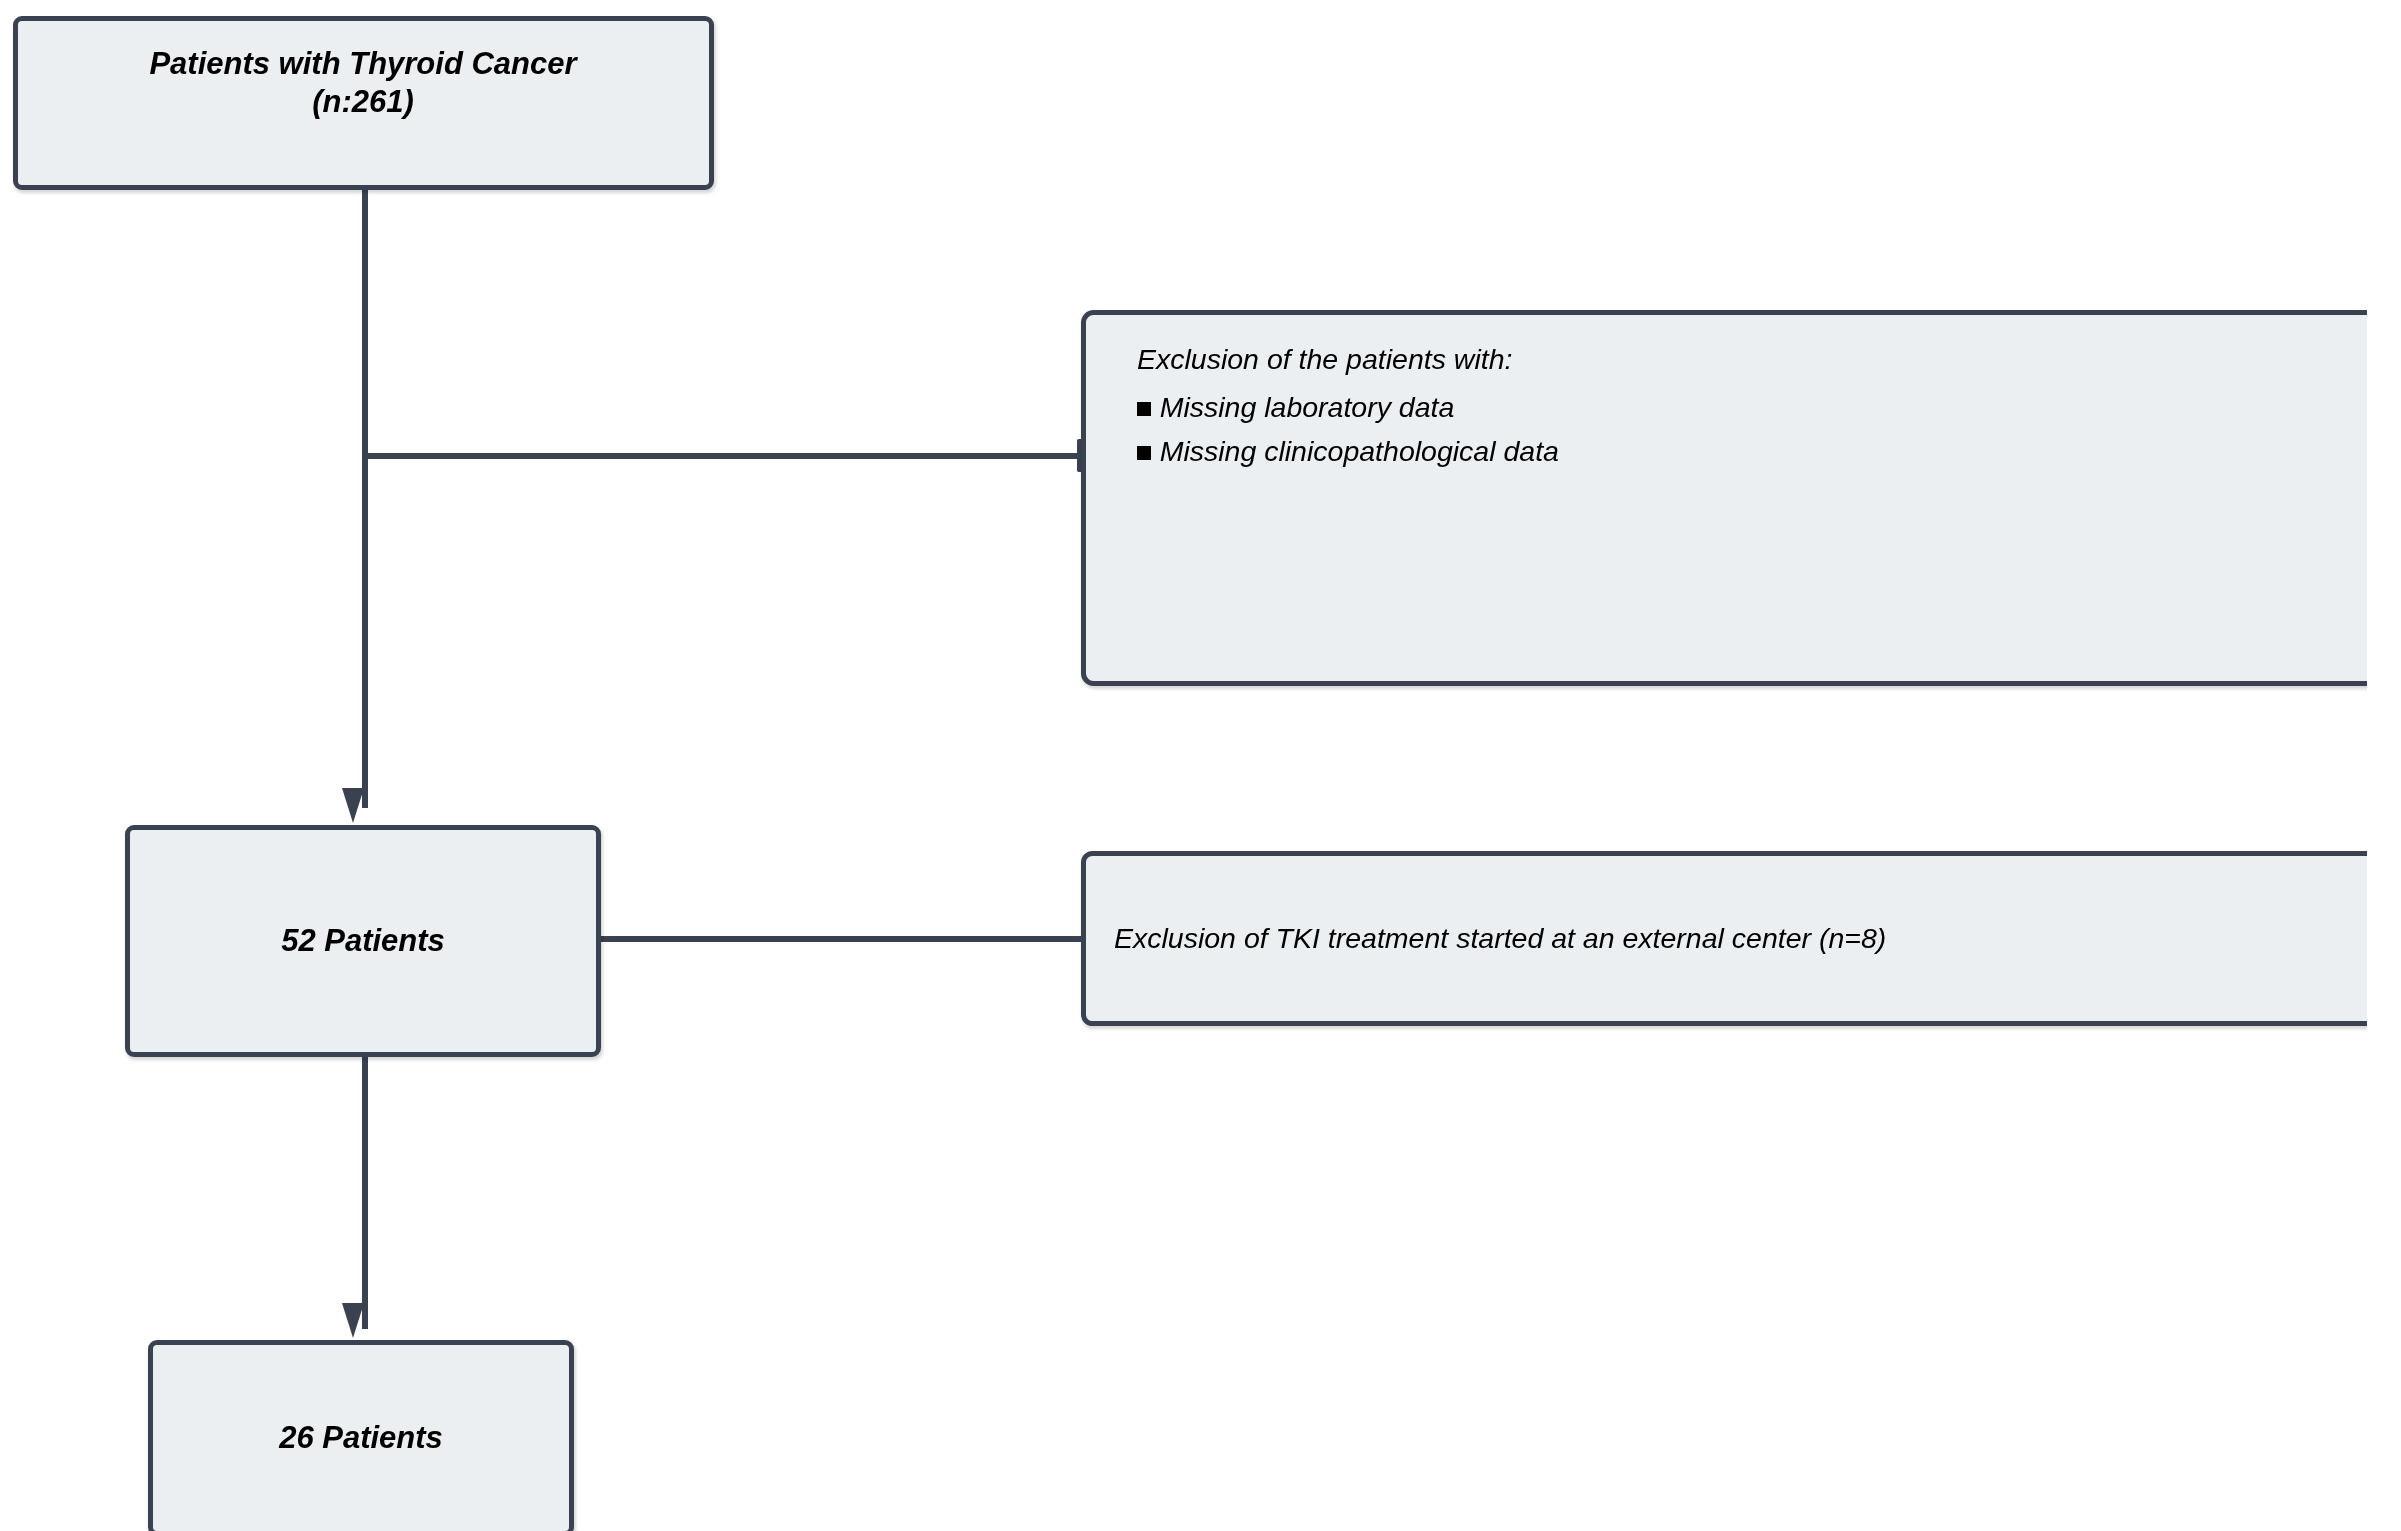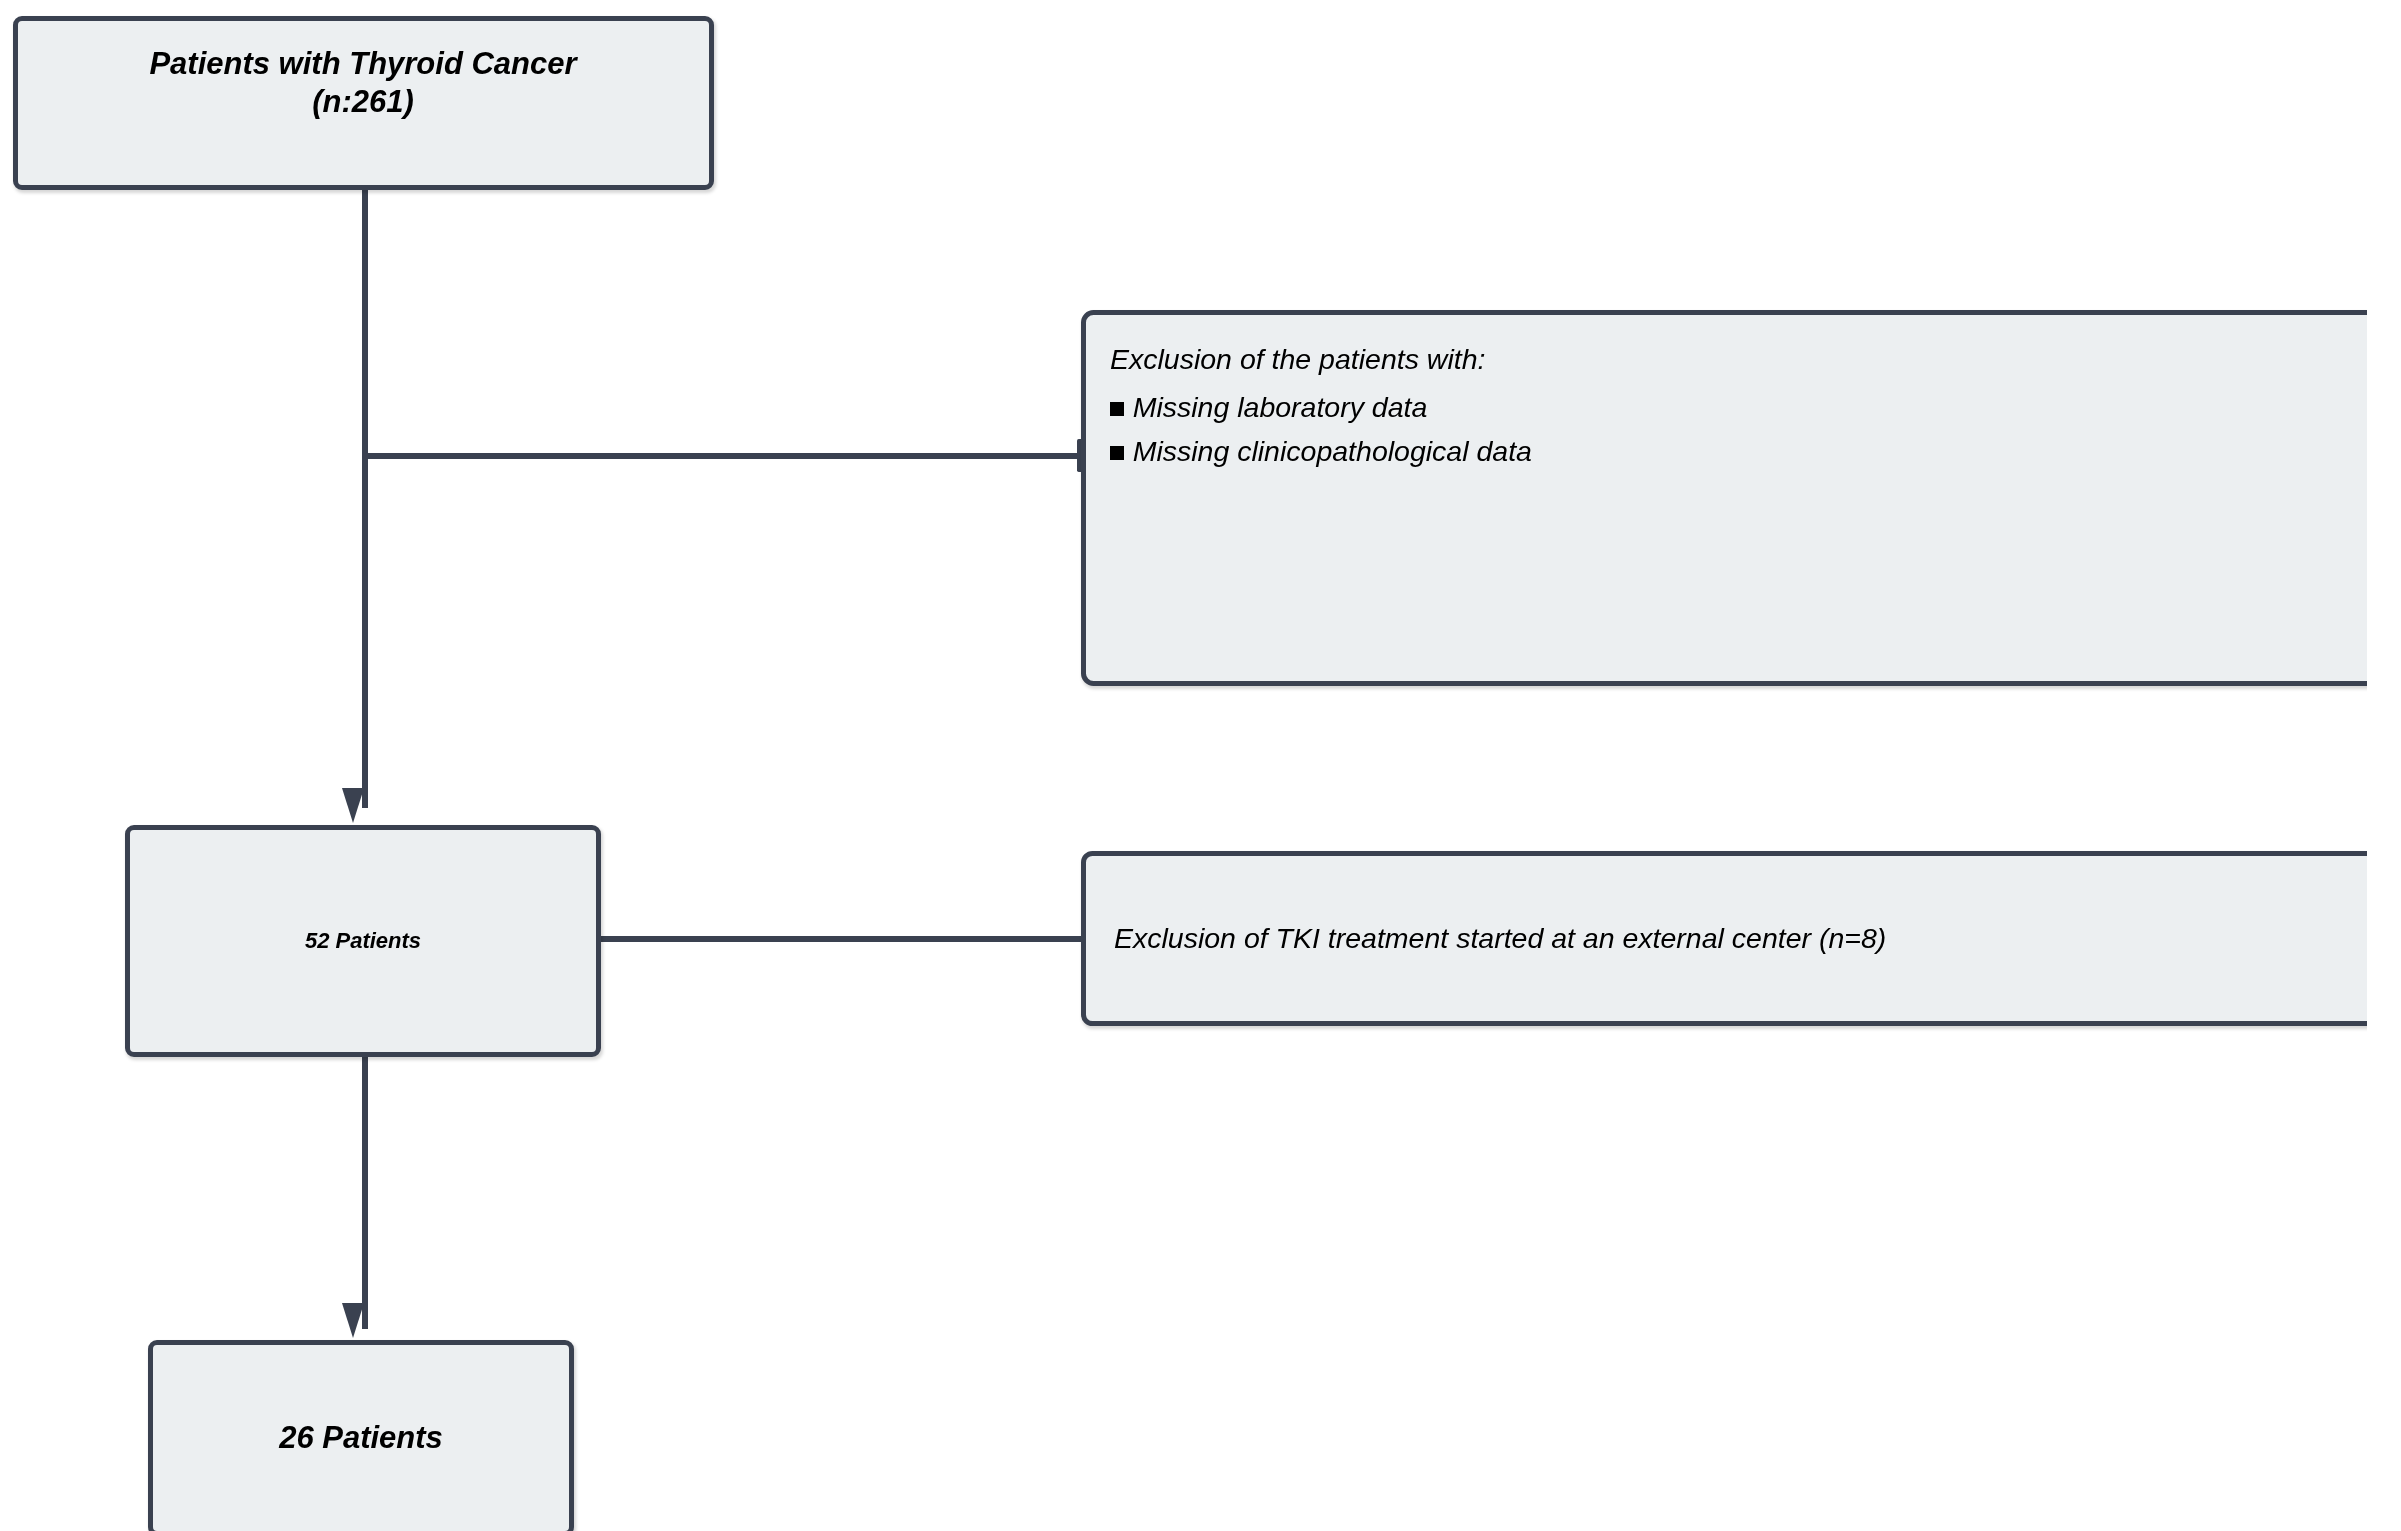--- a/index.html
+++ b/index.html
@@ -46,40 +46,40 @@
     left: 12.5px;  top: 16px;
     width: 701px; height: 174px;
     font-size: 31px;
   }
   #node-root .node-label { padding-bottom: 40px; }
 
   
   #node-mid {
     left: 125px; top: 825px;
     width: 476px; height: 232px;
-    font-size: 22px;
+    font-size: 31px;
   }
 
   
   #node-final {
     left: 148px; top: 1340px;
     width: 426px; height: 196px;
     font-size: 31px;
   }
 
   
   #note-exclusions {
     left: 1081px; top: 310px;
     width: 1307px; height: 376px;
     justify-content: flex-start;
     align-items: flex-start;
     border-radius: 12.5px;
   }
   .note-body {
-    padding: 30px 23px 0 24px;
+    padding: 30px 23px 0 51px;
     font-size: 28.5px;
     line-height: 1.0;
     text-align: left;
   }
   .note-title { margin: 0 0 19.4px 0; }
   .bullet-list { list-style: none; margin: 0; padding: 0; }
   .bullet-list li {
     display: flex;
     align-items: baseline;
     margin-bottom: 15.4px;

